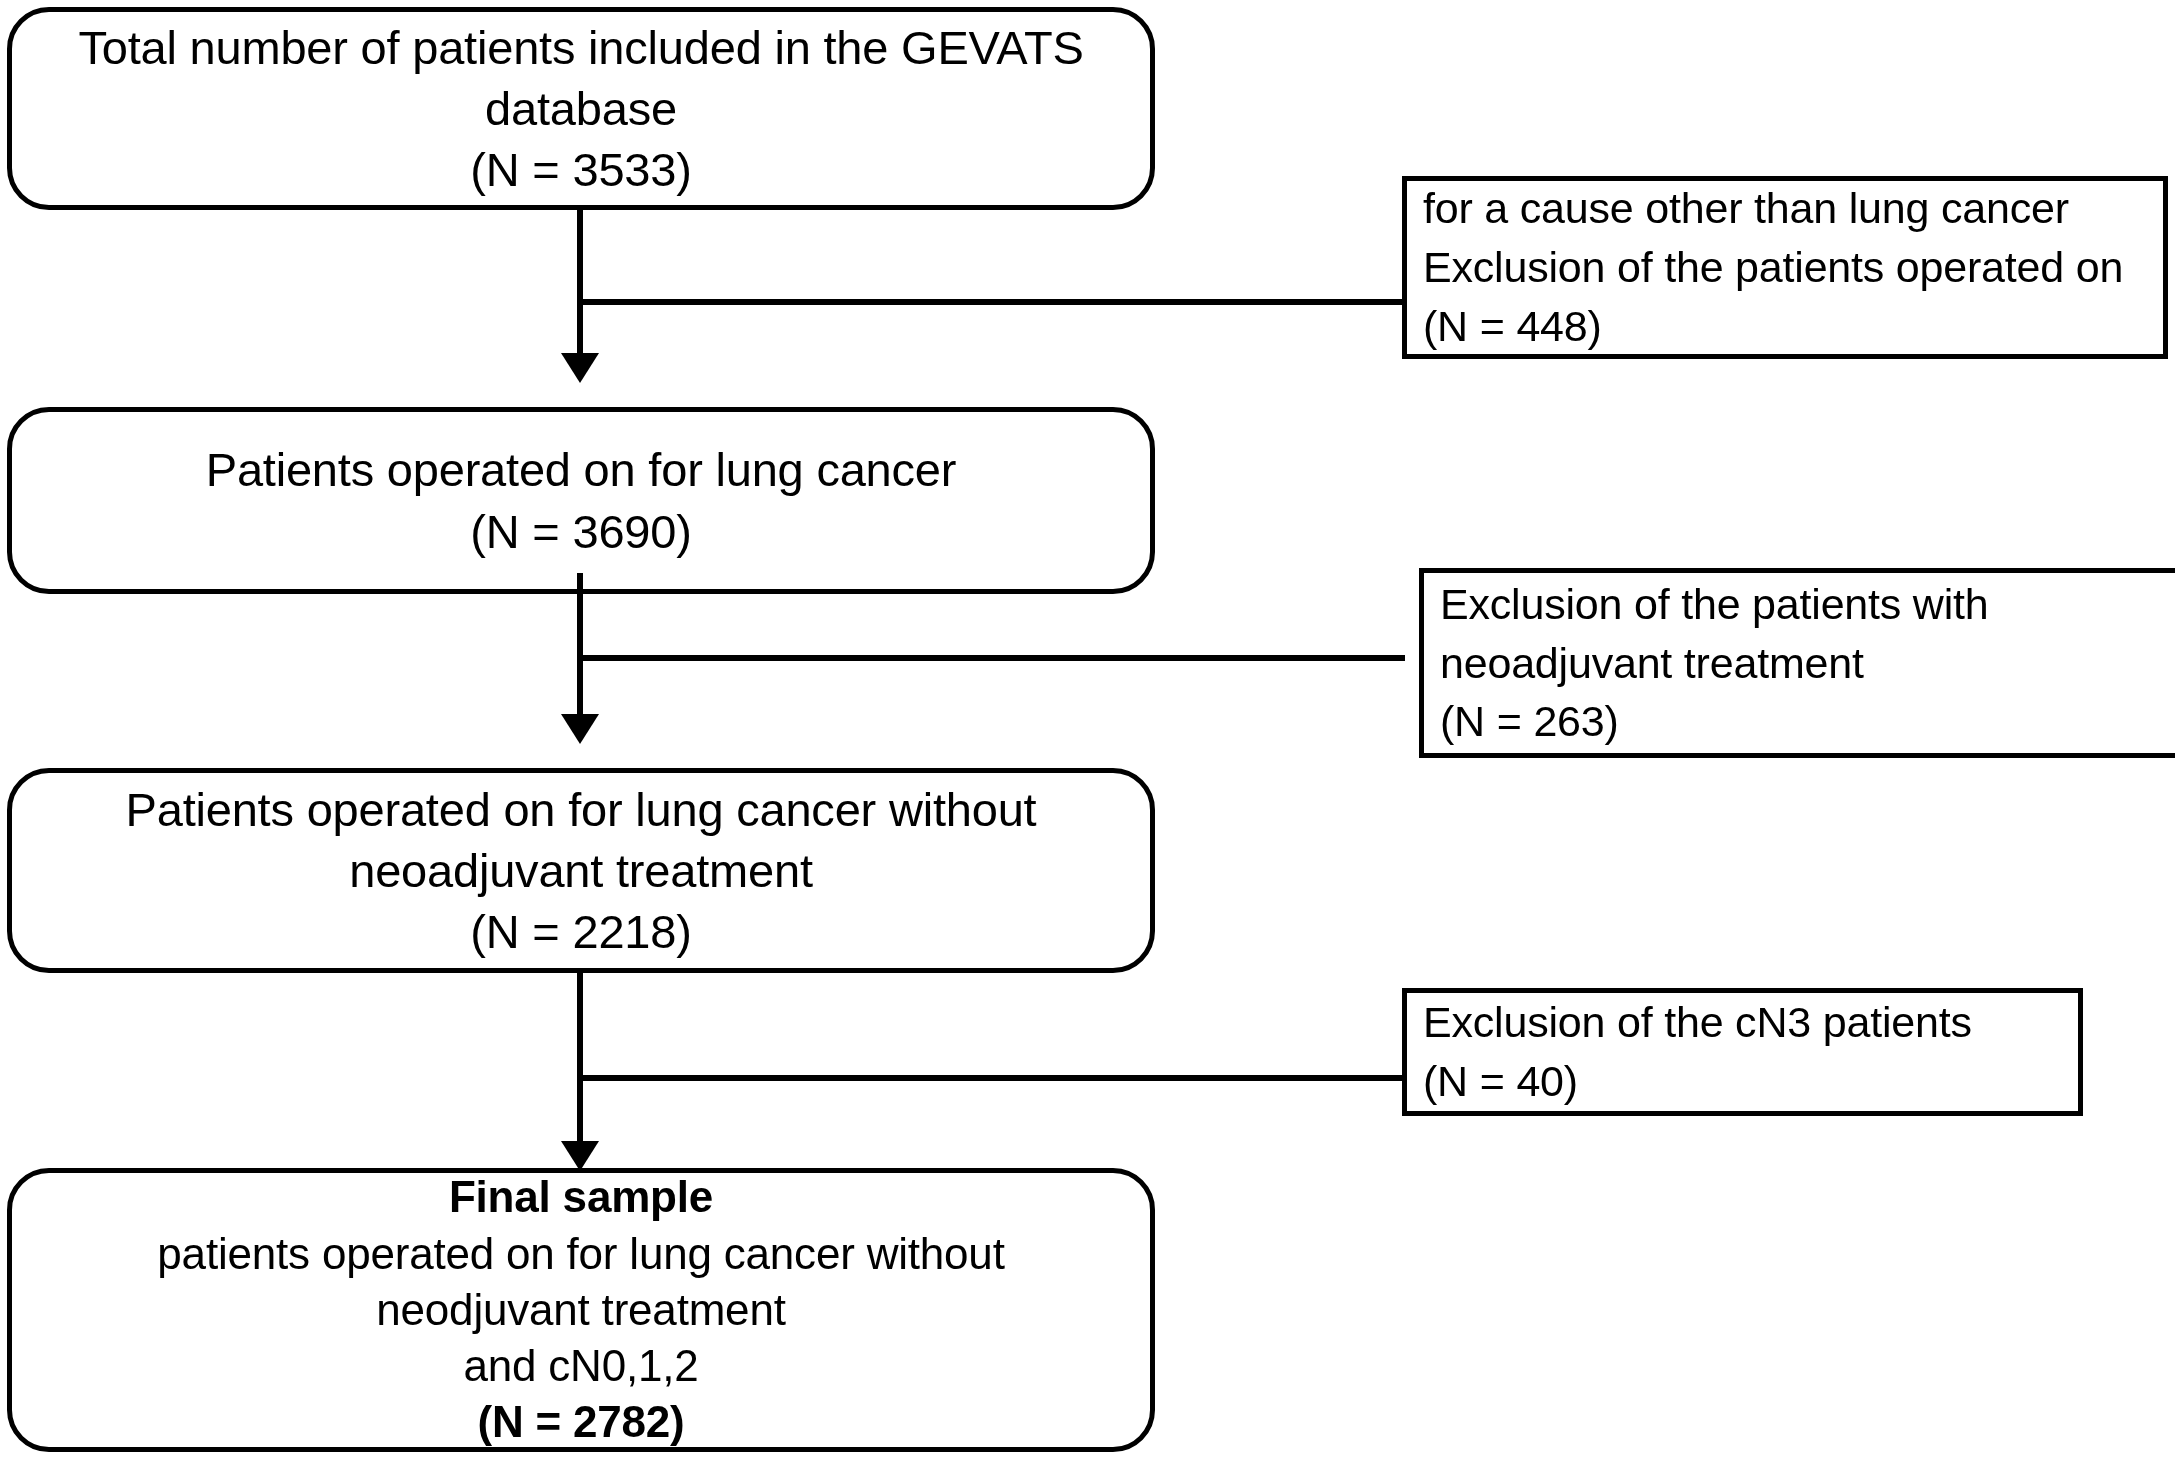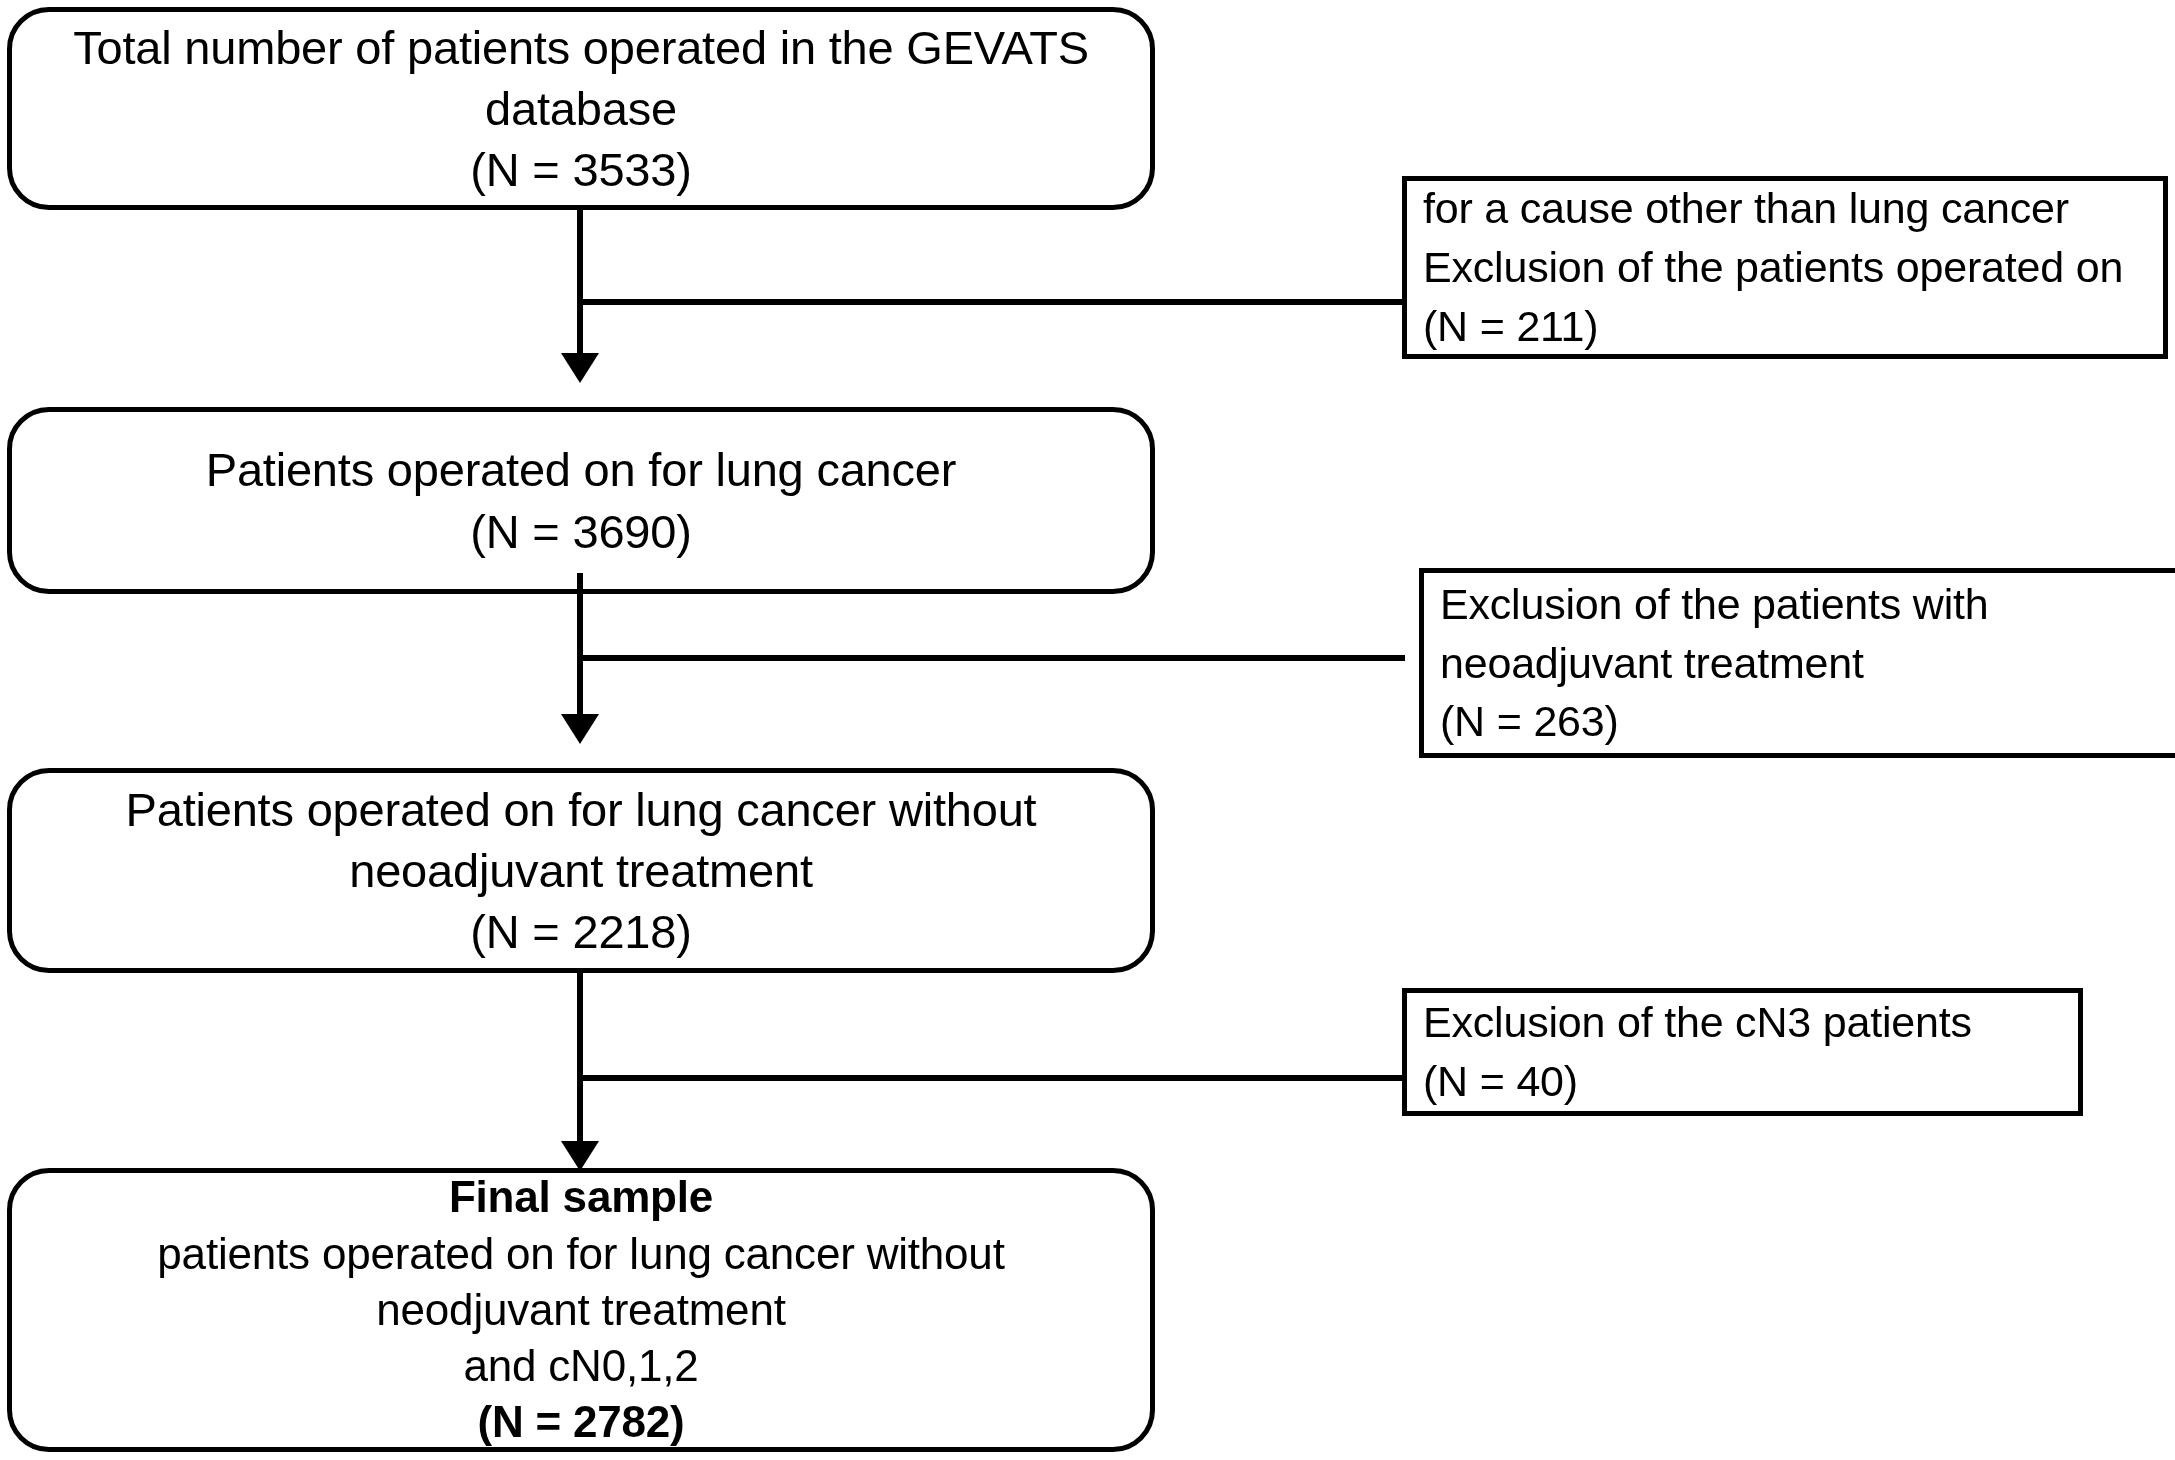--- a/index.html
+++ b/index.html
@@ -93,33 +93,33 @@
     border-right: 19px solid transparent;
     border-top: 30px solid #000000;
   }
 </style>
 </head>
 <body>
 
 <div id="canvas">
 
   <div class="flow-box" id="box-total" style="left:7px; top:7px; width:1148px; height:203px;">
-    <span class="line">Total number of patients operated in the GEVATS</span>
+    <span class="line">Total number of patients included in the GEVATS</span>
     <span class="line">database</span>
     <span class="line">(N = 3533)</span>
   </div>
 
   <div class="v-line" style="left:577px; top:210px; height:147px;"></div>
   <div class="arrow-head" style="left:561px; top:353px;"></div>
   <div class="h-line" style="left:577px; top:299px; width:828px;"></div>
 
   <div class="excl-box" id="excl-1" style="left:1402px; top:176px; width:766px; height:183px;">
     <span class="line">for a cause other than lung cancer</span>
     <span class="line">Exclusion of the patients operated on</span>
-    <span class="line">(N = 211)</span>
+    <span class="line">(N = 448)</span>
   </div>
 
   <div class="flow-box" id="box-operated" style="left:7px; top:407px; width:1148px; height:187px;">
     <span class="line">Patients operated on for lung cancer</span>
     <span class="line">(N = 3690)</span>
   </div>
 
   <div class="v-line" style="left:577px; top:573px; height:145px;"></div>
   <div class="arrow-head" style="left:561px; top:714px;"></div>
   <div class="h-line" style="left:577px; top:655px; width:828px;"></div>

